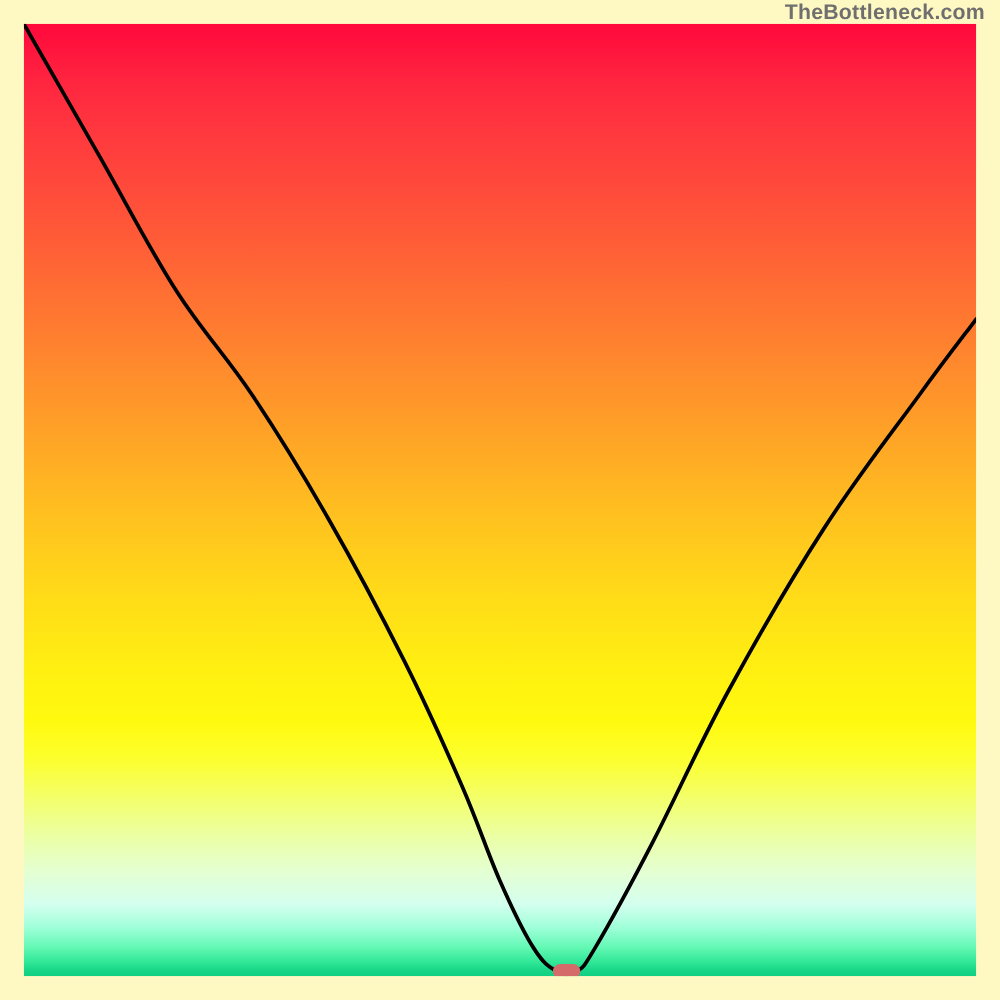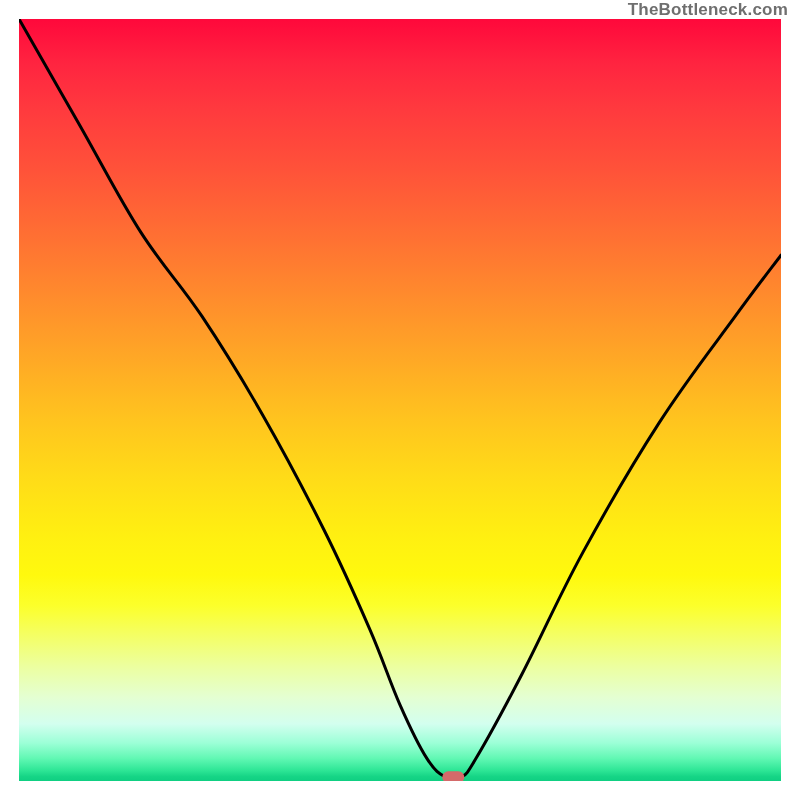--- a/index.html
+++ b/index.html
@@ -9,21 +9,21 @@
     height: 800px;
     background: #000;
     overflow: hidden;
   }
   .frame {
     position: absolute;
     left: 0;
     top: 0;
     width: 800px;
     height: 800px;
-    background: #ffffff;
+    background: #fef9c3;
   }
   .plot-area {
     position: absolute;
     left: 19px;
     top: 19px;
     width: 762px;
     height: 762px;
     overflow: hidden;
   }
   .gradient {

